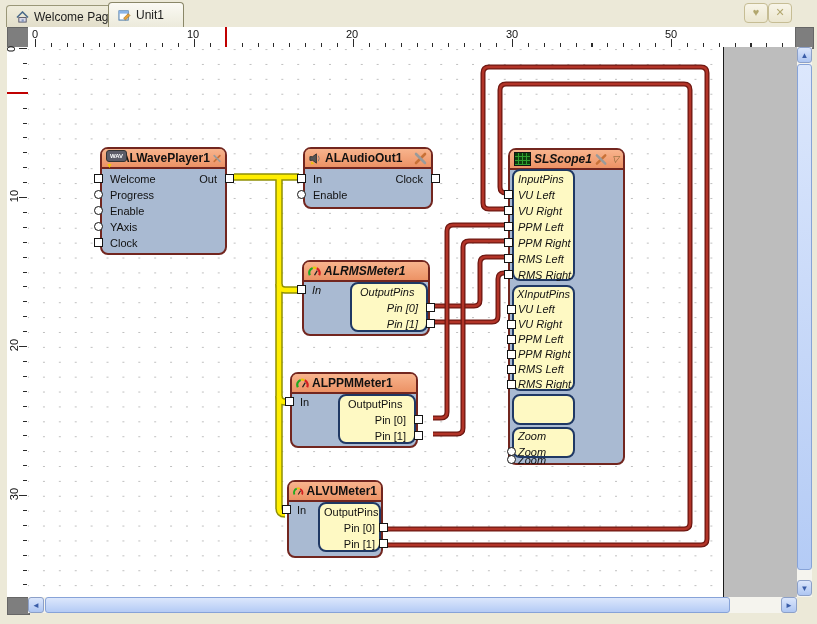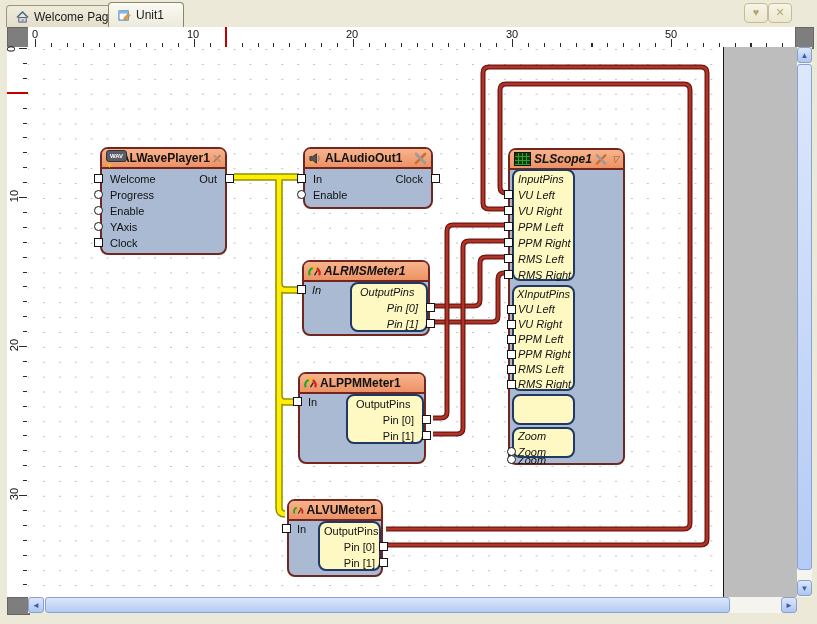--- a/index.html
+++ b/index.html
@@ -273,21 +273,21 @@
         <span>Pin [0]</span>
         <span class="dot r"></span>
       </div>
       <div class="prow pr">
         <span>Pin [1]</span>
         <span class="dot r"></span>
       </div>
     </div>
   </div>
 
-  <div class="block" style="left:298px;top:372px;width:128px;height:92px;">
+  <div class="block" style="left:290px;top:372px;width:128px;height:76px;">
     <div class="bhead">
       <svg class="mini" width="13" height="13" viewBox="0 0 14 14">
         <path d="M2 11 A5.5 5.5 0 0 1 5 3.2" stroke="#1faa1f" stroke-width="2.4" fill="none"></path>
         <path d="M5.4 3 A5.5 5.5 0 0 1 9 3.2" stroke="#e6c800" stroke-width="2.4" fill="none"></path>
         <path d="M9.4 3.6 A5.5 5.5 0 0 1 12 11" stroke="#d42020" stroke-width="2.4" fill="none"></path>
         <path d="M7 11 L10 6" stroke="#222" stroke-width="1.4"></path>
       </svg>
       <span class="btitle">ALPPMMeter1</span>
     </div>
     <div class="prow freein" style="left:0;top:20px;">
@@ -302,21 +302,21 @@
         <span>Pin [0]</span>
         <span class="dot r"></span>
       </div>
       <div class="prow pr">
         <span>Pin [1]</span>
         <span class="dot r"></span>
       </div>
     </div>
   </div>
 
-  <div class="block" style="left:287px;top:499px;width:96px;height:78px;">
+  <div class="block" style="left:287px;top:480px;width:96px;height:78px;">
     <div class="bhead">
       <svg class="mini" width="13" height="13" viewBox="0 0 14 14">
         <path d="M2 11 A5.5 5.5 0 0 1 5 3.2" stroke="#1faa1f" stroke-width="2.4" fill="none"></path>
         <path d="M5.4 3 A5.5 5.5 0 0 1 9 3.2" stroke="#e6c800" stroke-width="2.4" fill="none"></path>
         <path d="M9.4 3.6 A5.5 5.5 0 0 1 12 11" stroke="#d42020" stroke-width="2.4" fill="none"></path>
         <path d="M7 11 L10 6" stroke="#222" stroke-width="1.4"></path>
       </svg>
       <span class="btitle">ALVUMeter1</span>
     </div>
     <div class="prow freein" style="left:0;top:20px;width:30px;">

